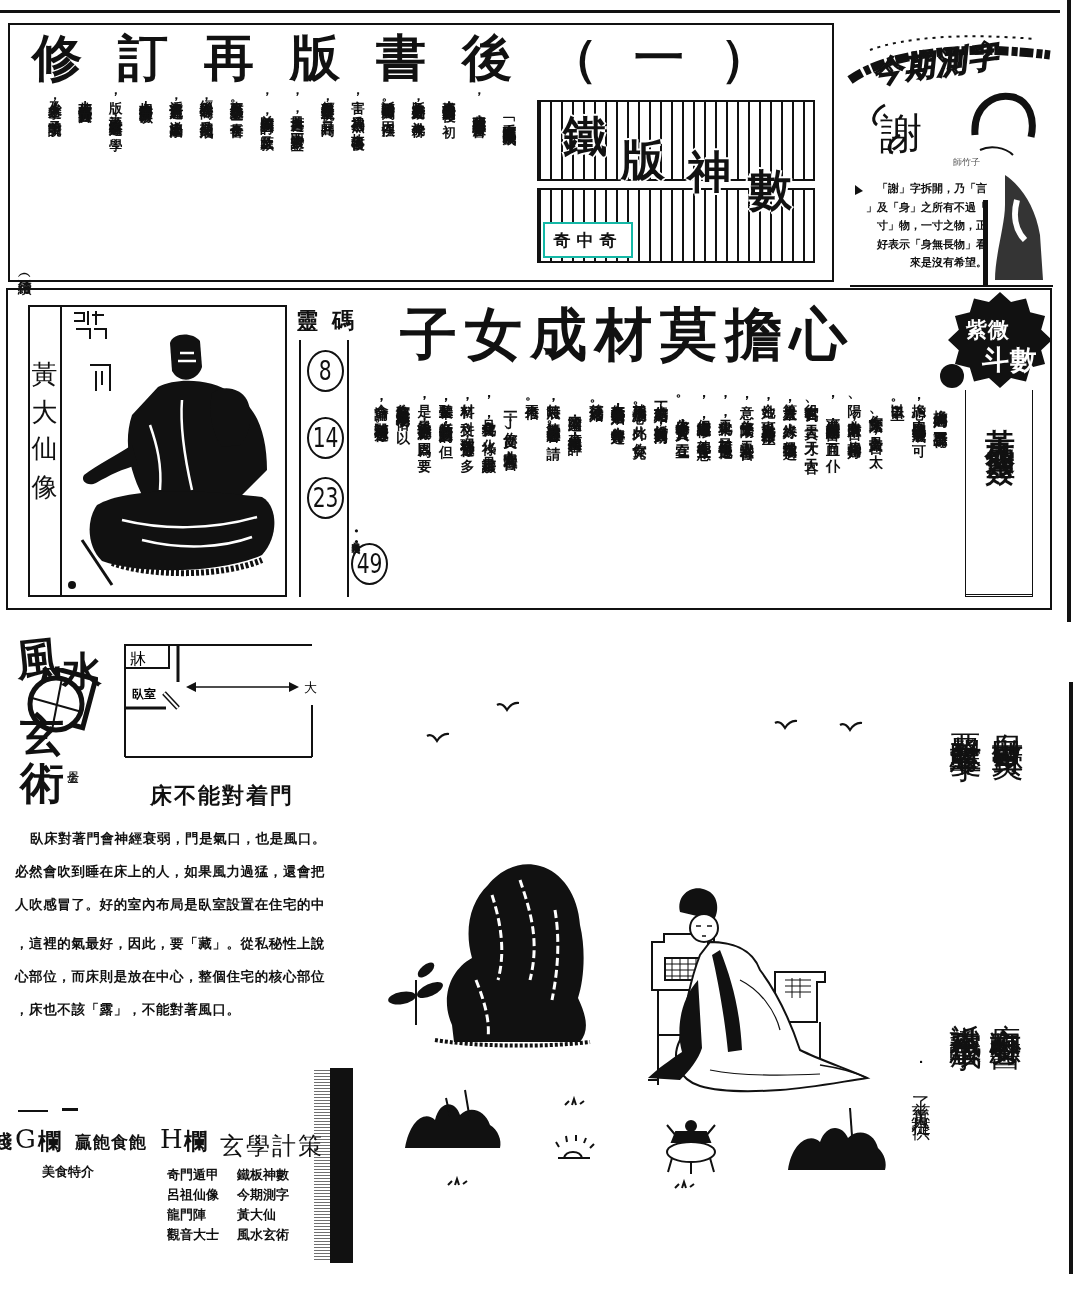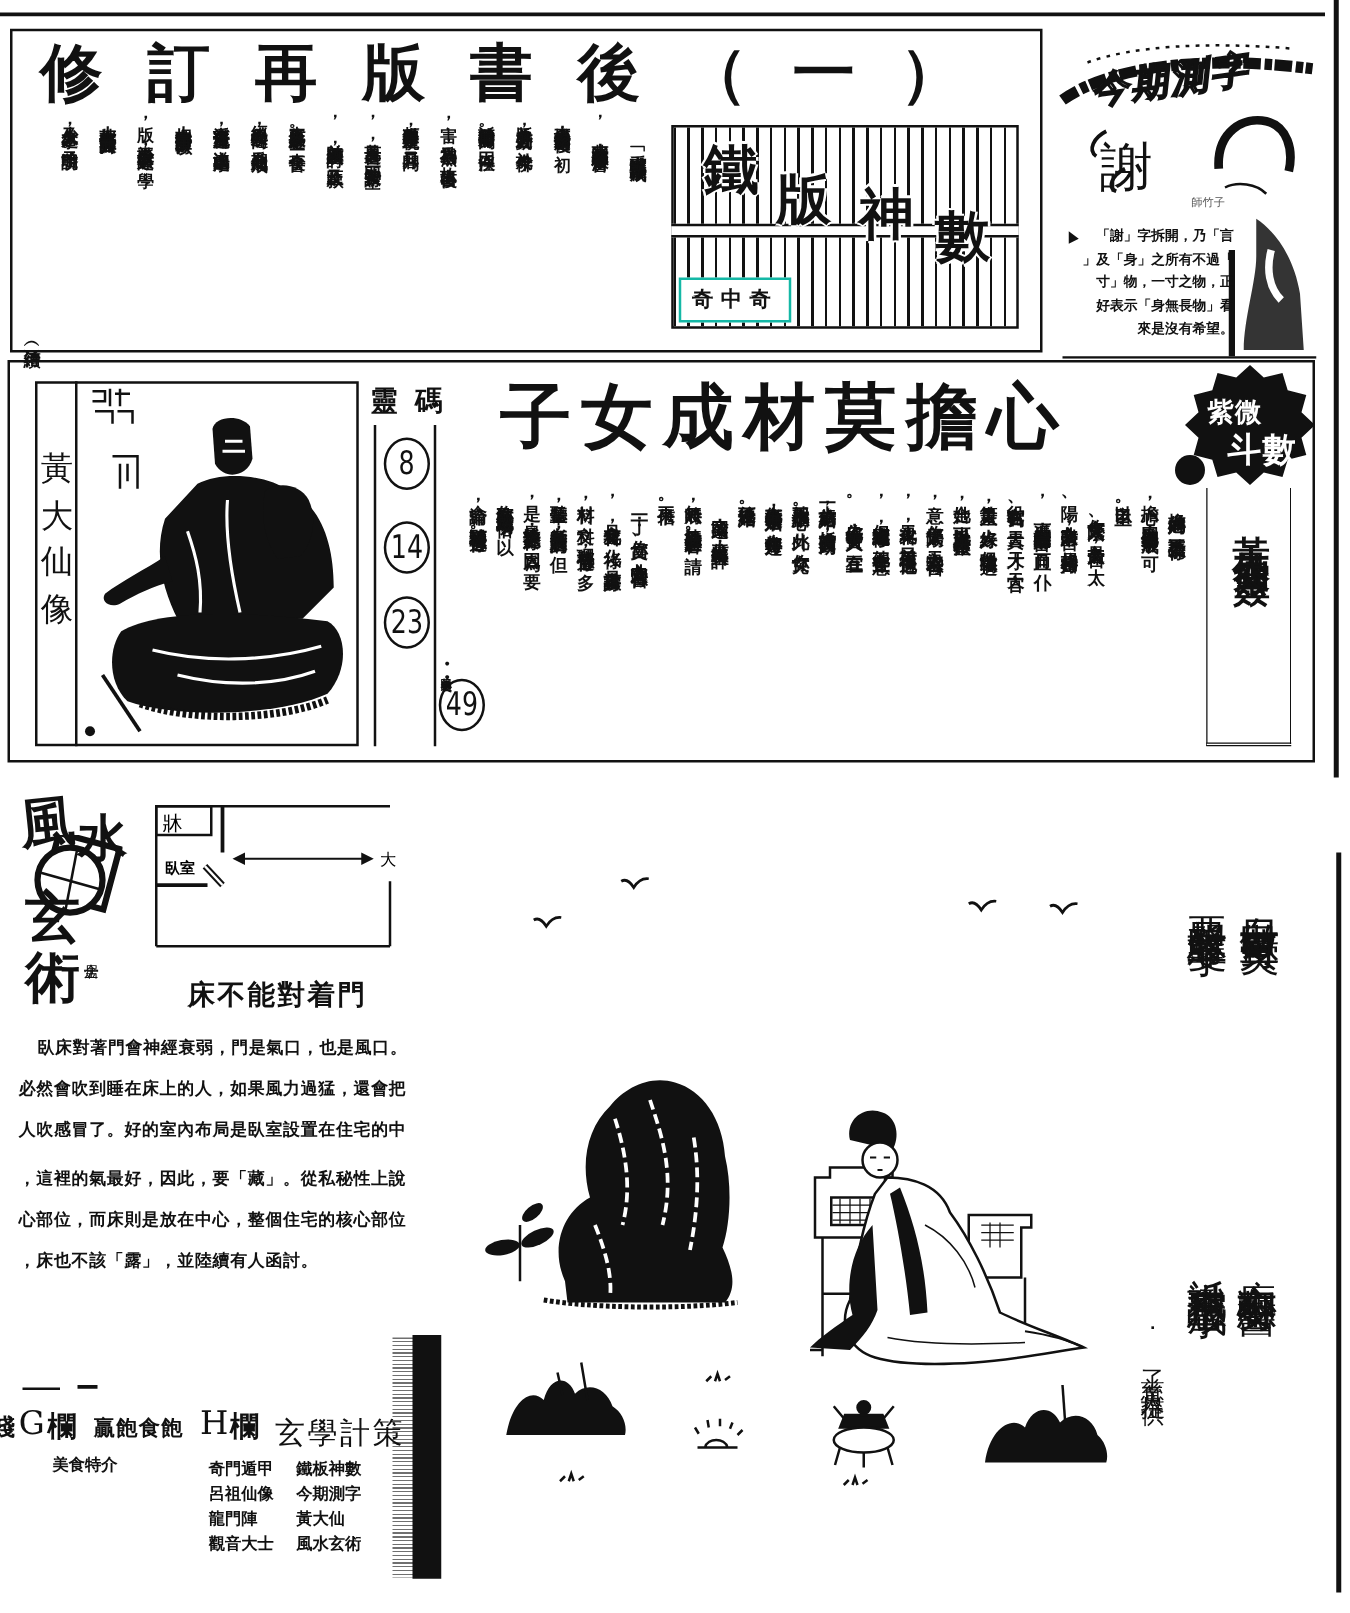--- a/index.html
+++ b/index.html
@@ -257,21 +257,21 @@
     <text x="184" y="54" font-size="13" font-family="DejaVu Sans, sans-serif">大</text>
   </svg>
 
   <div id="fs-headline" class="abs">床不能對着門</div>
   <div id="fs-body" class="abs">
     <div class="ind">臥床對著門會神經衰弱，門是氣口，也是風口。</div>
     <div>必然會吹到睡在床上的人，如果風力過猛，還會把</div>
     <div>人吹感冒了。好的室內布局是臥室設置在住宅的中</div>
     <div style="padding-top:6px;">，這裡的氣最好，因此，要「藏」。從私秘性上說</div>
     <div>心部位，而床則是放在中心，整個住宅的核心部位</div>
-    <div>，床也不該「露」，並陸續有人函討。</div>
+    <div>，床也不該「露」，不能對著風口。</div>
   </div>
 </section>
 
 <section>
   <div id="ad-bar-noise" class="abs"></div>
   <div id="ad-bar" class="abs"></div>
   <div class="rule" style="left:18px;top:1110px;width:30px;height:2px;"></div>
   <div class="rule" style="left:62px;top:1108px;width:16px;height:3px;"></div>
   <span class="ad-word serif" style="left:-8px;top:1128px;font-size:20px;">錢</span>
   <span class="ad-word serif" style="left:15px;top:1124px;font-size:26px;font-weight:normal;">G</span>

